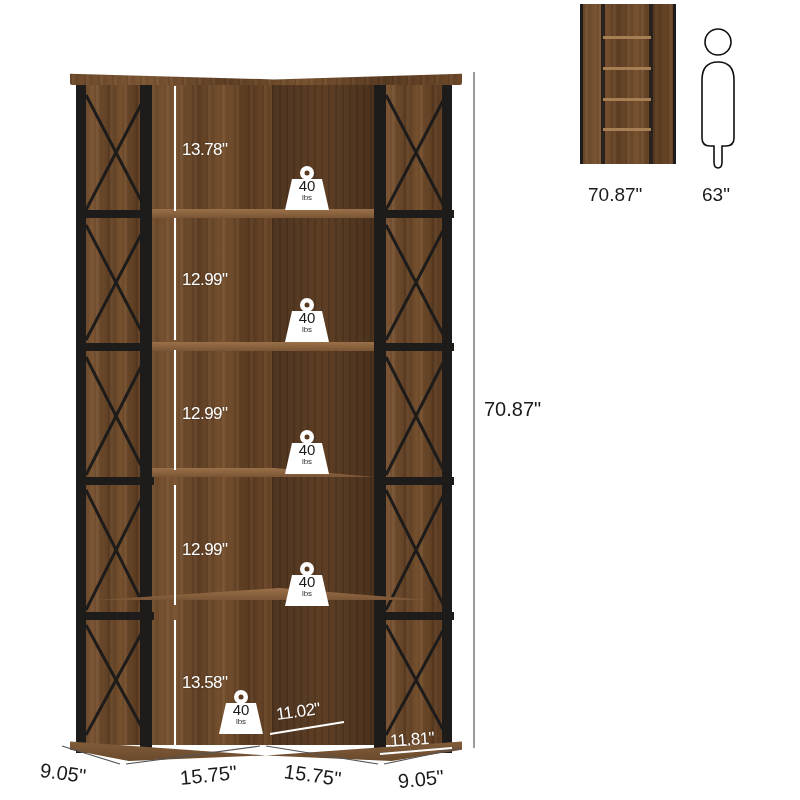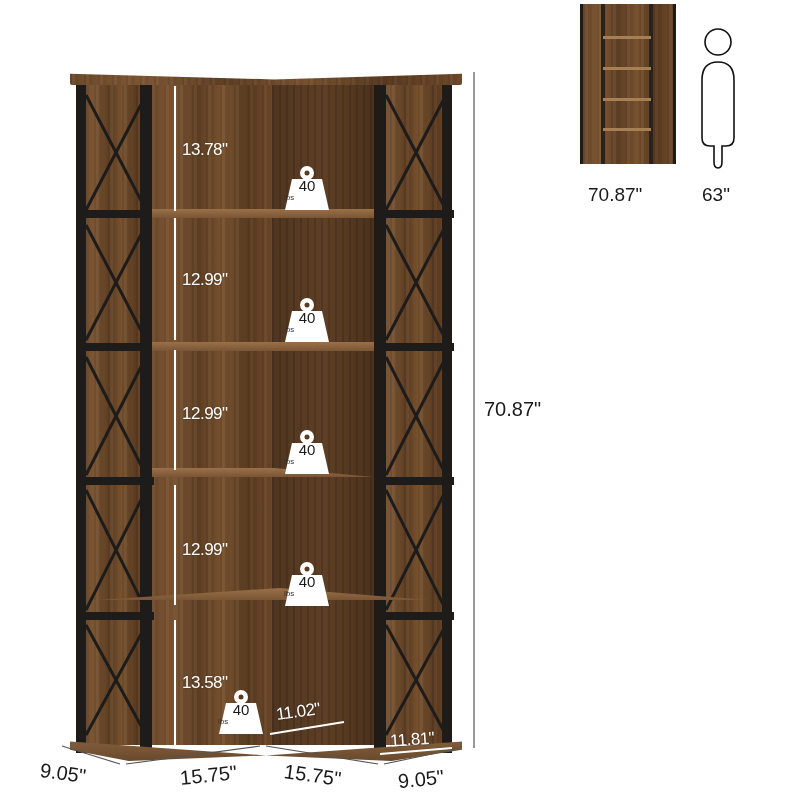--- a/index.html
+++ b/index.html
@@ -12,21 +12,21 @@
   .wood-dark { background:
       repeating-linear-gradient(90deg, rgba(0,0,0,0.12) 0 2px, transparent 2px 7px),
       linear-gradient(90deg, #4f3520, #5e3f25 50%, #4a311d);
   }
   .post { background:#1e1c1b; }
   .shelf { background:linear-gradient(180deg,#9a7048,#7a5535); height:9px; }
   .dim-white { color:#ffffff; font-size:17px; font-weight:normal; letter-spacing:-0.5px; text-shadow:0 0 2px rgba(0,0,0,0.35); }
   .dim-dark { color:#1a1a1a; font-size:20px; }
   .weight { width:46px; height:42px; }
   .weight-label-num { position:absolute; left:0; width:100%; top:13px; text-align:center; font-size:15px; color:#1a1a1a; }
-  .weight-label-unit { position:absolute; left:0; width:100%; top:29px; font-size:8px; color:#333; }
+  .weight-label-unit { position:absolute; left:0; width:100%; top:29px; text-align:center; font-size:8px; color:#333; }
   .vline { position:absolute; width:2px; background:#ffffff; }
   .vline-gray { position:absolute; width:2px; background:#9a9a9a; }
 </style>
 </head>
 <body>
 
 <div class="abs" style="left:68px;top:68px;width:396px;height:700px;">
 
   <div class="abs wood" style="left:2px;top:3px;width:392px;height:14px;border-radius:2px;clip-path:polygon(0 20%,52% 60%,100% 20%,100% 100%,0 100%);"></div>
 

